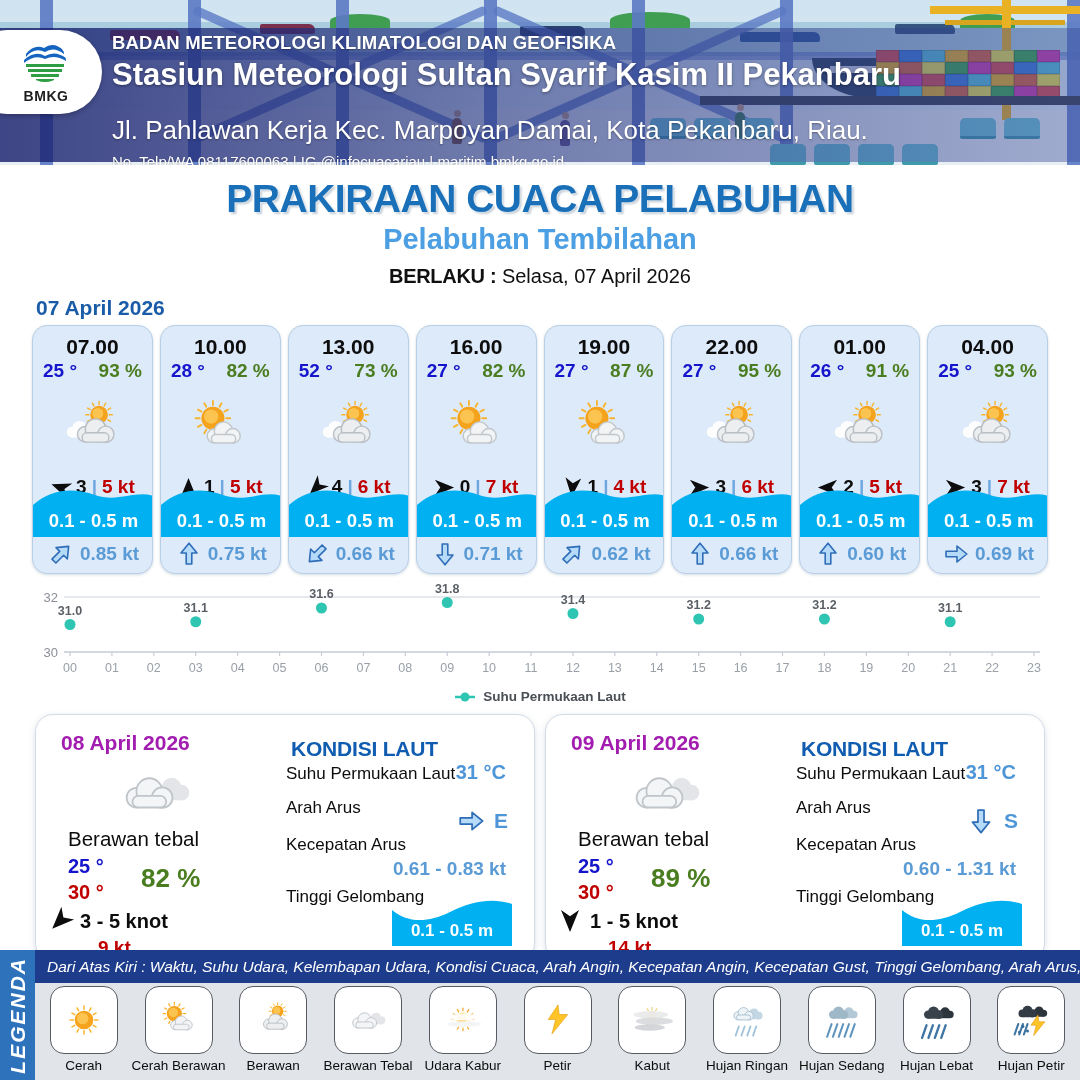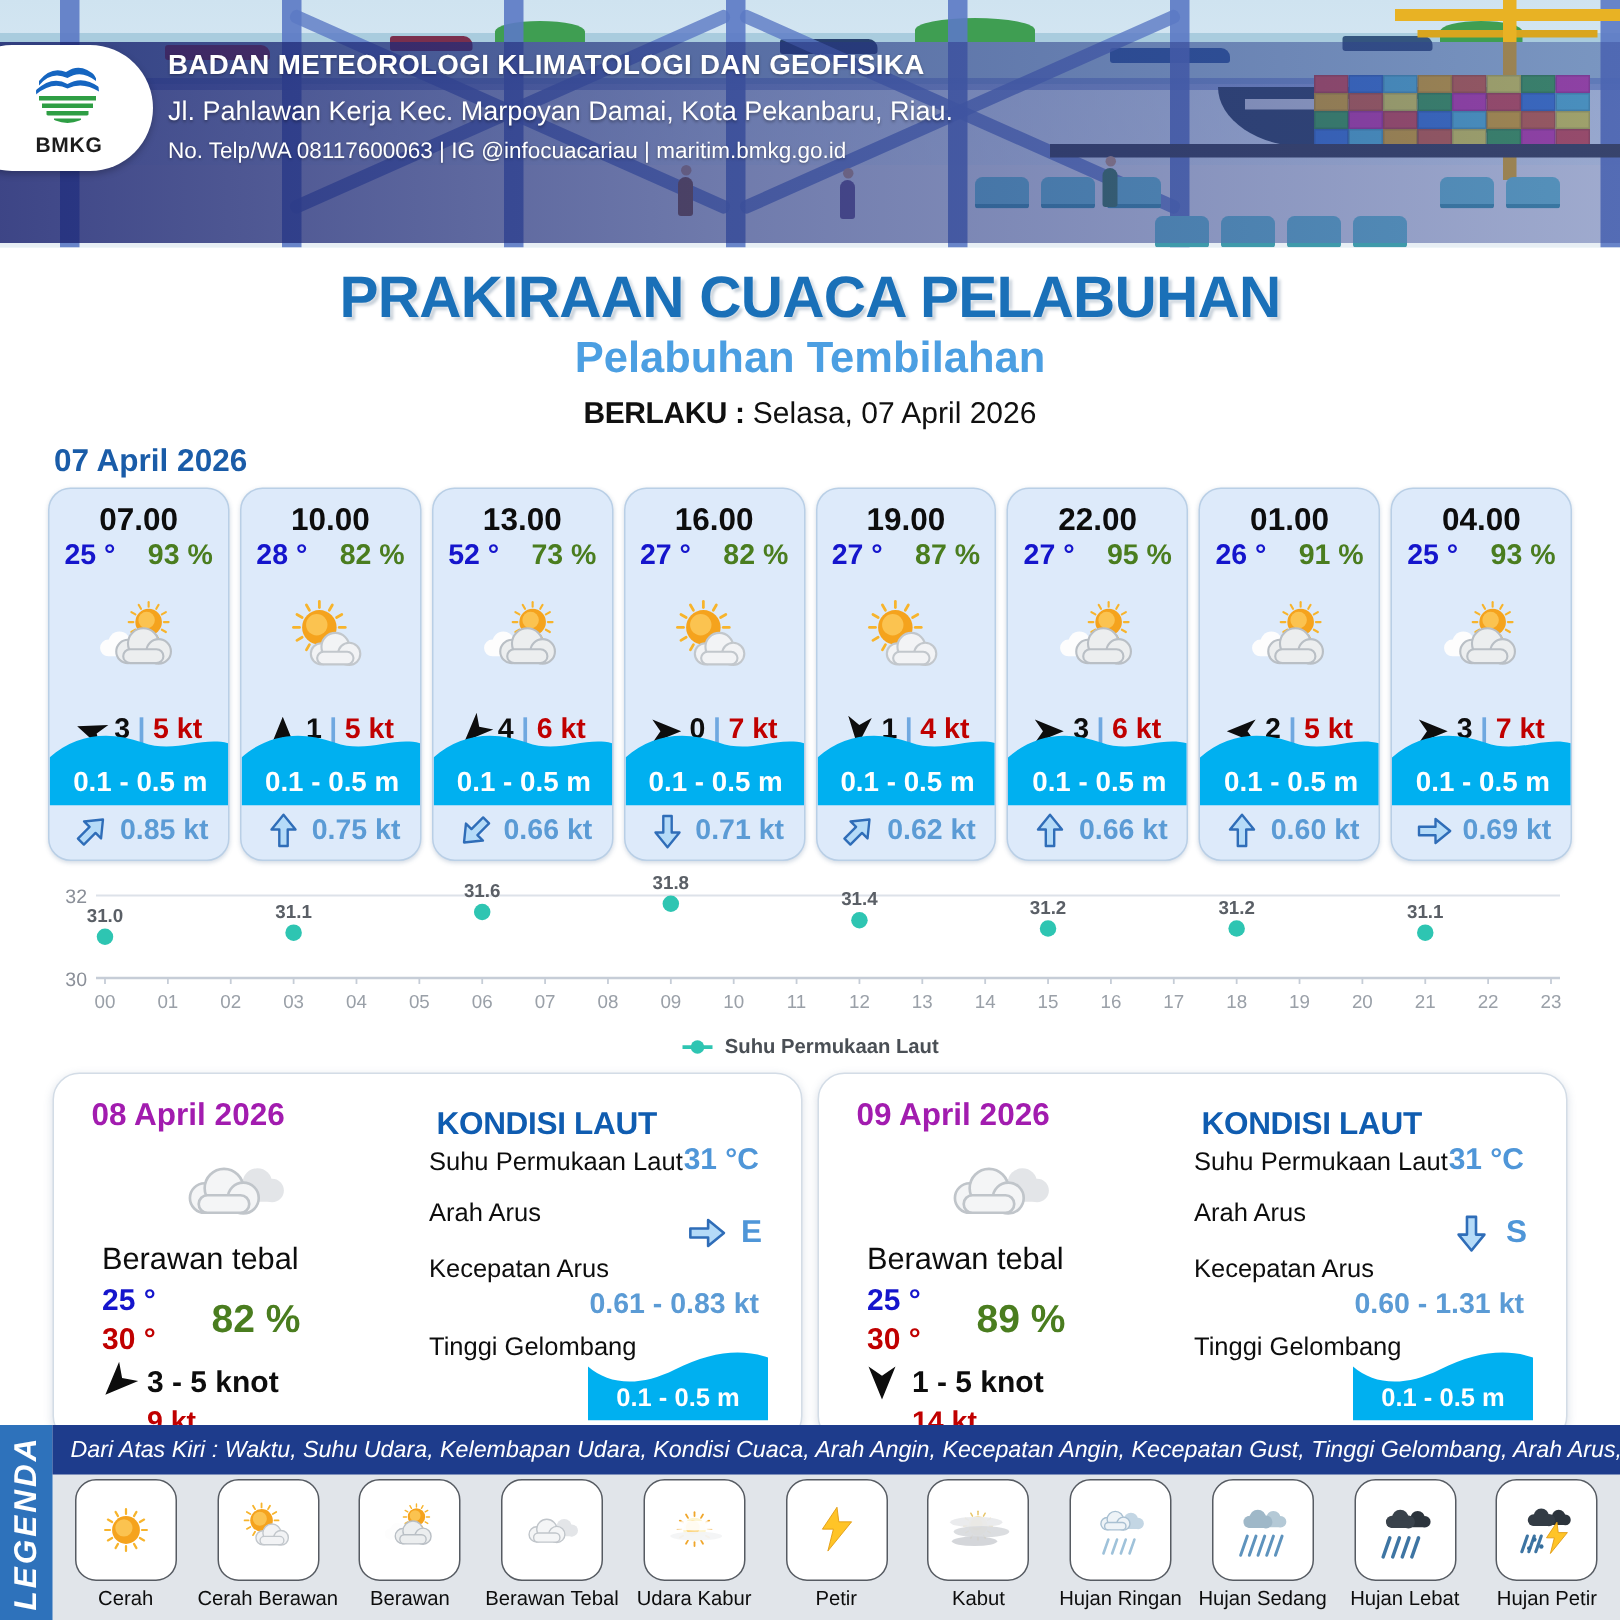--- a/index.html
+++ b/index.html
@@ -33,21 +33,21 @@
   .overlay{position:absolute;left:0;top:28px;width:1080px;height:134px;
            background:linear-gradient(90deg,rgba(24,32,110,.82) 0%,rgba(38,52,128,.62) 45%,rgba(52,70,150,.40) 100%);}
   .logo-pill{position:absolute;left:-34px;top:30px;width:136px;height:84px;background:#ffffff;
              border-radius:46px;box-shadow:0 2px 5px rgba(0,0,0,.25);}
   .logo-pill svg{position:absolute;left:56px;top:8px;}
   .logo-text{position:absolute;left:52px;top:58px;width:56px;text-align:center;
              font-weight:bold;font-size:14px;color:#1c1c1c;letter-spacing:.5px;}
   .hdr-text{position:absolute;left:112px;top:32px;color:#ffffff;}
   .hdr-l1{font-weight:bold;font-size:18.5px;letter-spacing:.2px;text-shadow:0 1px 2px rgba(0,0,0,.35);}
   .hdr-l2{font-weight:bold;font-size:31px;margin-top:3px;text-shadow:0 1px 3px rgba(0,0,0,.4);}
-  .hdr-l3{font-size:18px;margin-top:10px;text-shadow:0 1px 2px rgba(0,0,0,.35);}
+  .hdr-l3{font-size:26px;margin-top:22px;text-shadow:0 1px 2px rgba(0,0,0,.35);}
   .hdr-l4{font-size:15px;margin-top:7px;text-shadow:0 1px 2px rgba(0,0,0,.35);}
 
   
   .titleblock{text-align:center;margin-top:12px;}
   .title-main{font-size:39px;font-weight:800;color:#1a70b8;letter-spacing:-.5px;
               text-shadow:0 0 3px #ffffff,2px 2px 2px rgba(110,135,160,.45);}
   .title-sub{font-size:29px;font-weight:800;color:#4c9fe2;margin-top:2px;}
   .valid-row{display:flex;justify-content:center;gap:95px;margin-top:9px;font-size:20px;color:#101010;}
   .valid-row b{font-weight:800;letter-spacing:-.3px;}
 
@@ -81,21 +81,21 @@
   
   .daily-row{display:flex;gap:10px;margin:10px 35px 0 35px;}
   .dcard{position:relative;width:500px;height:245px;background:#ffffff;border:1.5px solid #d3dce6;
          border-radius:18px;box-shadow:0 2px 6px rgba(90,115,150,.22);}
   .d-date{position:absolute;left:25px;top:16px;font-size:21px;font-weight:bold;color:#a21caf;}
   .d-icon{position:absolute;left:30px;top:38px;width:180px;height:78px;display:flex;align-items:center;justify-content:center;}
   .d-cond{position:absolute;left:32px;top:112px;font-size:20.5px;color:#0d0d0d;}
   .d-tmin{position:absolute;left:32px;top:140px;font-size:20px;font-weight:bold;color:#1515cc;}
   .d-tmax{position:absolute;left:32px;top:166px;font-size:20px;font-weight:bold;color:#c00000;}
   .d-hum{position:absolute;left:105px;top:148px;font-size:26px;font-weight:bold;color:#4a7d1f;}
-  .d-wind{position:absolute;left:30px;top:194px;display:flex;align-items:center;gap:8px;
+  .d-wind{position:absolute;left:12px;top:194px;display:flex;align-items:center;gap:8px;
           font-size:20px;font-weight:bold;color:#0d0d0d;}
   .d-gust{position:absolute;left:62px;top:222px;font-size:19px;font-weight:bold;color:#c00000;}
   .sea-title{position:absolute;left:255px;top:22px;font-size:21px;font-weight:800;color:#0f5cb0;letter-spacing:-.2px;}
   .sea-label{position:absolute;left:250px;font-size:17px;color:#0d0d0d;}
   .sea-val{position:absolute;right:28px;font-size:20px;font-weight:bold;color:#4f96d8;text-align:center;}
   .sea-dir{position:absolute;right:26px;display:flex;align-items:center;gap:9px;
            font-size:21px;font-weight:bold;color:#4f96d8;}
   .sea-speed{position:absolute;right:28px;font-size:19px;font-weight:bold;color:#5b9bd5;}
   .d-wavebox{position:absolute;right:22px;bottom:14px;width:120px;height:52px;}
   .d-wavebox svg{position:absolute;left:0;top:0;}
@@ -217,20 +217,21 @@
         <rect x="6" y="31" width="34" height="3" fill="#2e9e44"></rect>
         <rect x="9" y="36" width="28" height="3" fill="#2e9e44"></rect>
         <rect x="14" y="41" width="18" height="3" fill="#2e9e44"></rect>
       </g>
     </svg>
     <div class="logo-text">BMKG</div>
   </div>
 
   <div class="hdr-text">
     <div class="hdr-l1">BADAN METEOROLOGI KLIMATOLOGI DAN GEOFISIKA</div>
+    <div class="hdr-l2">Stasiun Meteorologi Sultan Syarif Kasim II Pekanbaru</div>
     <div class="hdr-l3">Jl. Pahlawan Kerja Kec. Marpoyan Damai, Kota Pekanbaru, Riau.</div>
     <div class="hdr-l4">No. Telp/WA 08117600063 | IG @infocuacariau | maritim.bmkg.go.id</div>
   </div>
 </div>
 
 <div class="titleblock">
   <div class="title-main">PRAKIRAAN CUACA PELABUHAN</div>
   <div class="title-sub">Pelabuhan Tembilahan</div>
   <div class="valid-row">
     <span>

